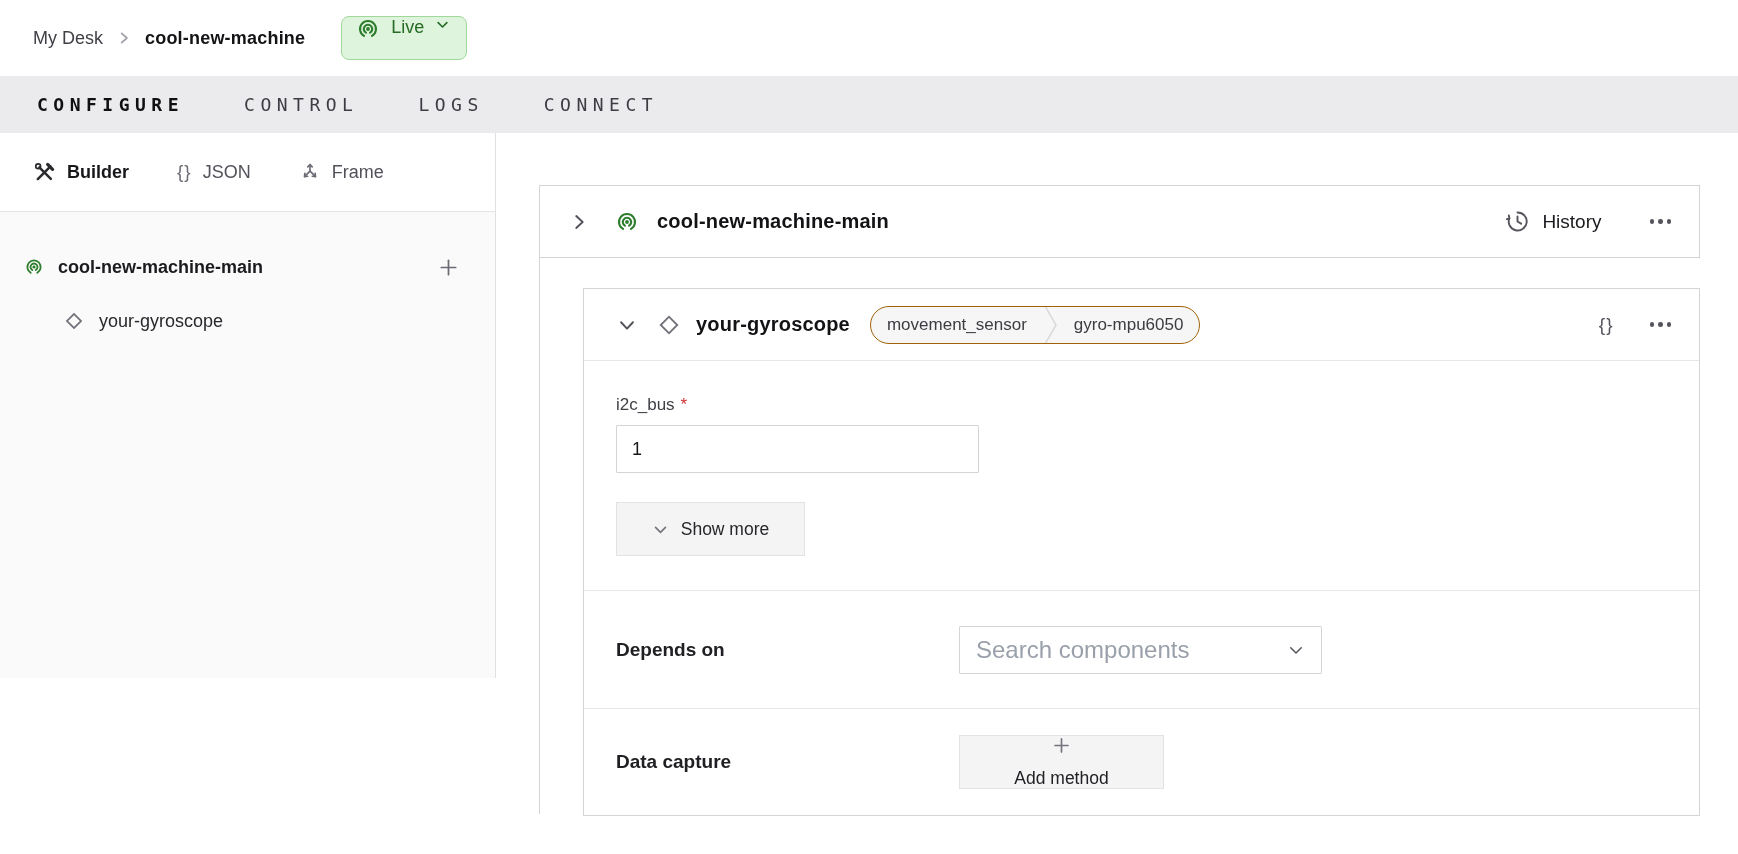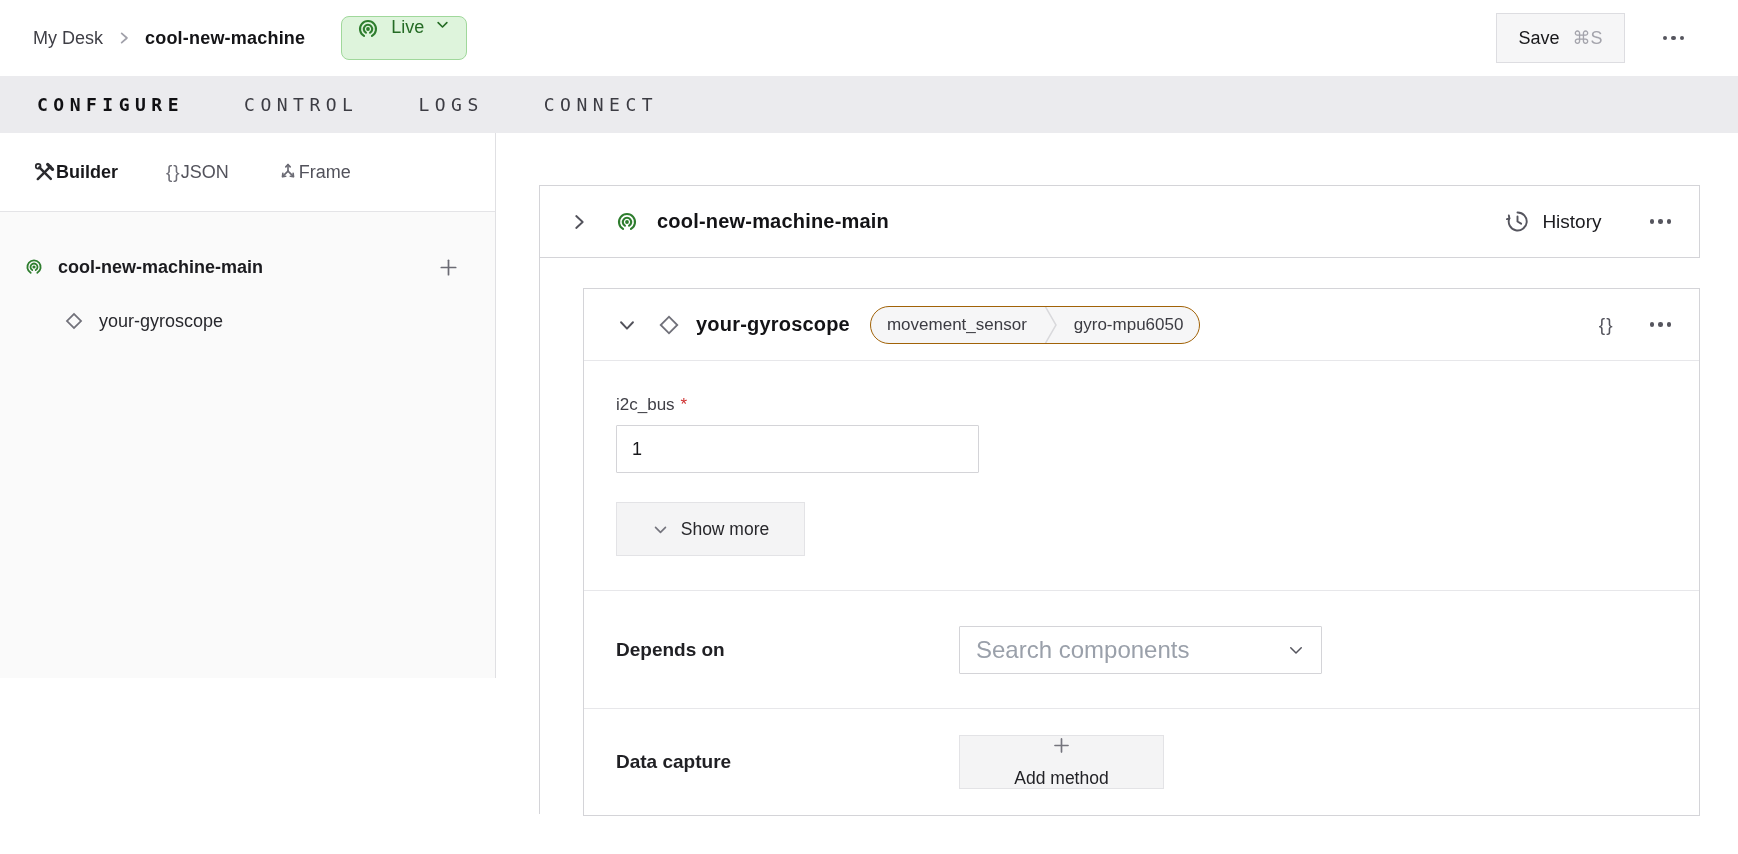--- a/index.html
+++ b/index.html
@@ -64,21 +64,21 @@
     border-right: 1px solid #e0e0e3;
     display: flex; flex-direction: column;
     background: #fafafa;
   }
   .modebar {
     height: 79px; flex: 0 0 79px;
     background: #ffffff; border-bottom: 1px solid #e4e4e7;
     display: flex; align-items: center;
     padding-left: 33px; gap: 48px;
   }
-  .mode { display: flex; align-items: center; font-size: 18px; color: #52525b; cursor: pointer; }
+  .mode { display: flex; align-items: center; gap: 11px; font-size: 18px; color: #52525b; cursor: pointer; }
   .mode.active { color: #18181b; font-weight: 700; }
   .mode .braces { font-size: 19px; color: #6e6e77; letter-spacing: 1px; font-weight: 400; }
   .tree { flex: 1; padding-top: 28px; }
   .tree-row { height: 54px; display: flex; align-items: center; cursor: pointer; }
   .tree-row.root { padding: 0 35px 0 24px; gap: 14px; }
   .tree-row.root .tree-label { font-size: 18px; font-weight: 600; color: #1b1b1f; }
   .tree-row.child { padding-left: 62px; gap: 13px; }
   .tree-row.child .tree-label { font-size: 18px; color: #28282d; }
   .tree-plus { margin-left: auto; display: flex; cursor: pointer; }
 
@@ -191,31 +191,20 @@
         </svg>
       </span>
       <span>Live</span>
       <span>
         <svg width="15" height="15" viewBox="0 0 24 24" fill="none" stroke="#256b25" stroke-width="2.6" stroke-linecap="round" stroke-linejoin="round">
             <polyline points="5,9 12,16 19,9"></polyline>
           </svg>
       </span>
     </button>
 
-    <div class="topbar-right">
-      <button class="save-btn">
-        <span class="save-label">Save</span>
-        <span class="save-shortcut">⌘S</span>
-      </button>
-      <button class="dots">
-          <i></i>
-          <i></i>
-          <i></i>
-        </button>
-    </div>
   </header>
 
   <nav class="tabbar">
     <span class="tab active">CONFIGURE</span>
     <span class="tab">CONTROL</span>
     <span class="tab">LOGS</span>
     <span class="tab">CONNECT</span>
   </nav>
 
   <div class="content">

